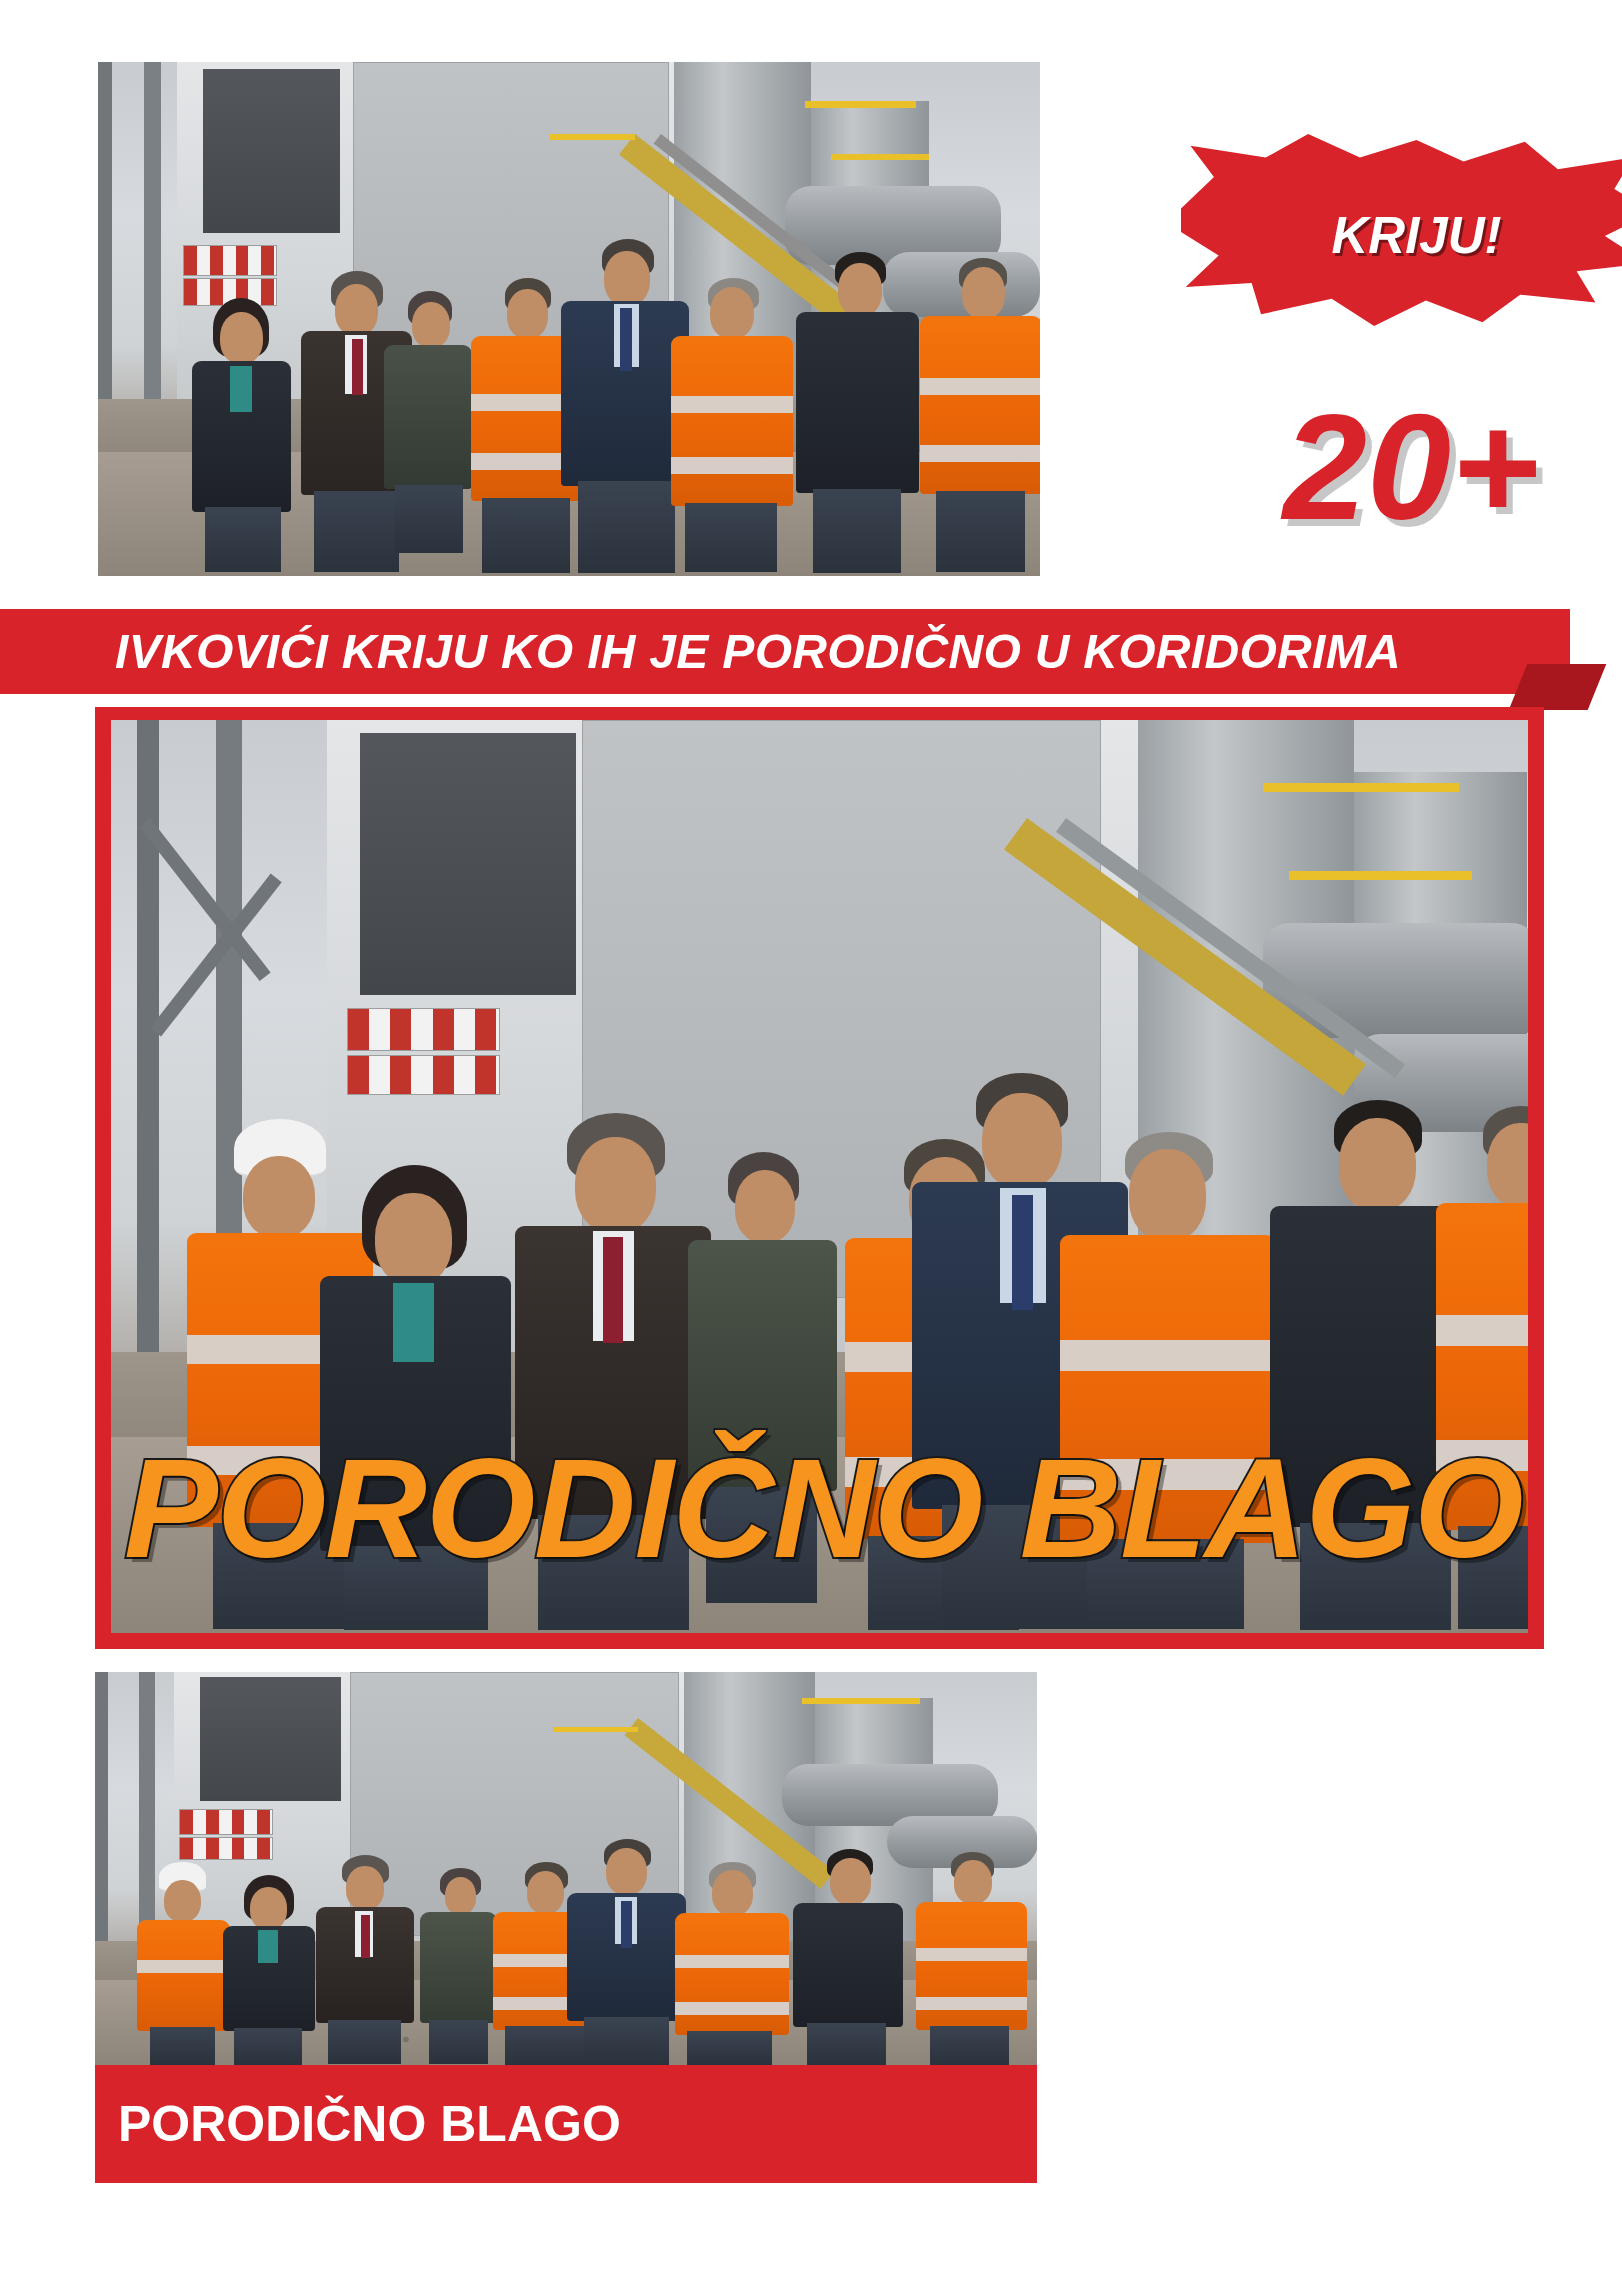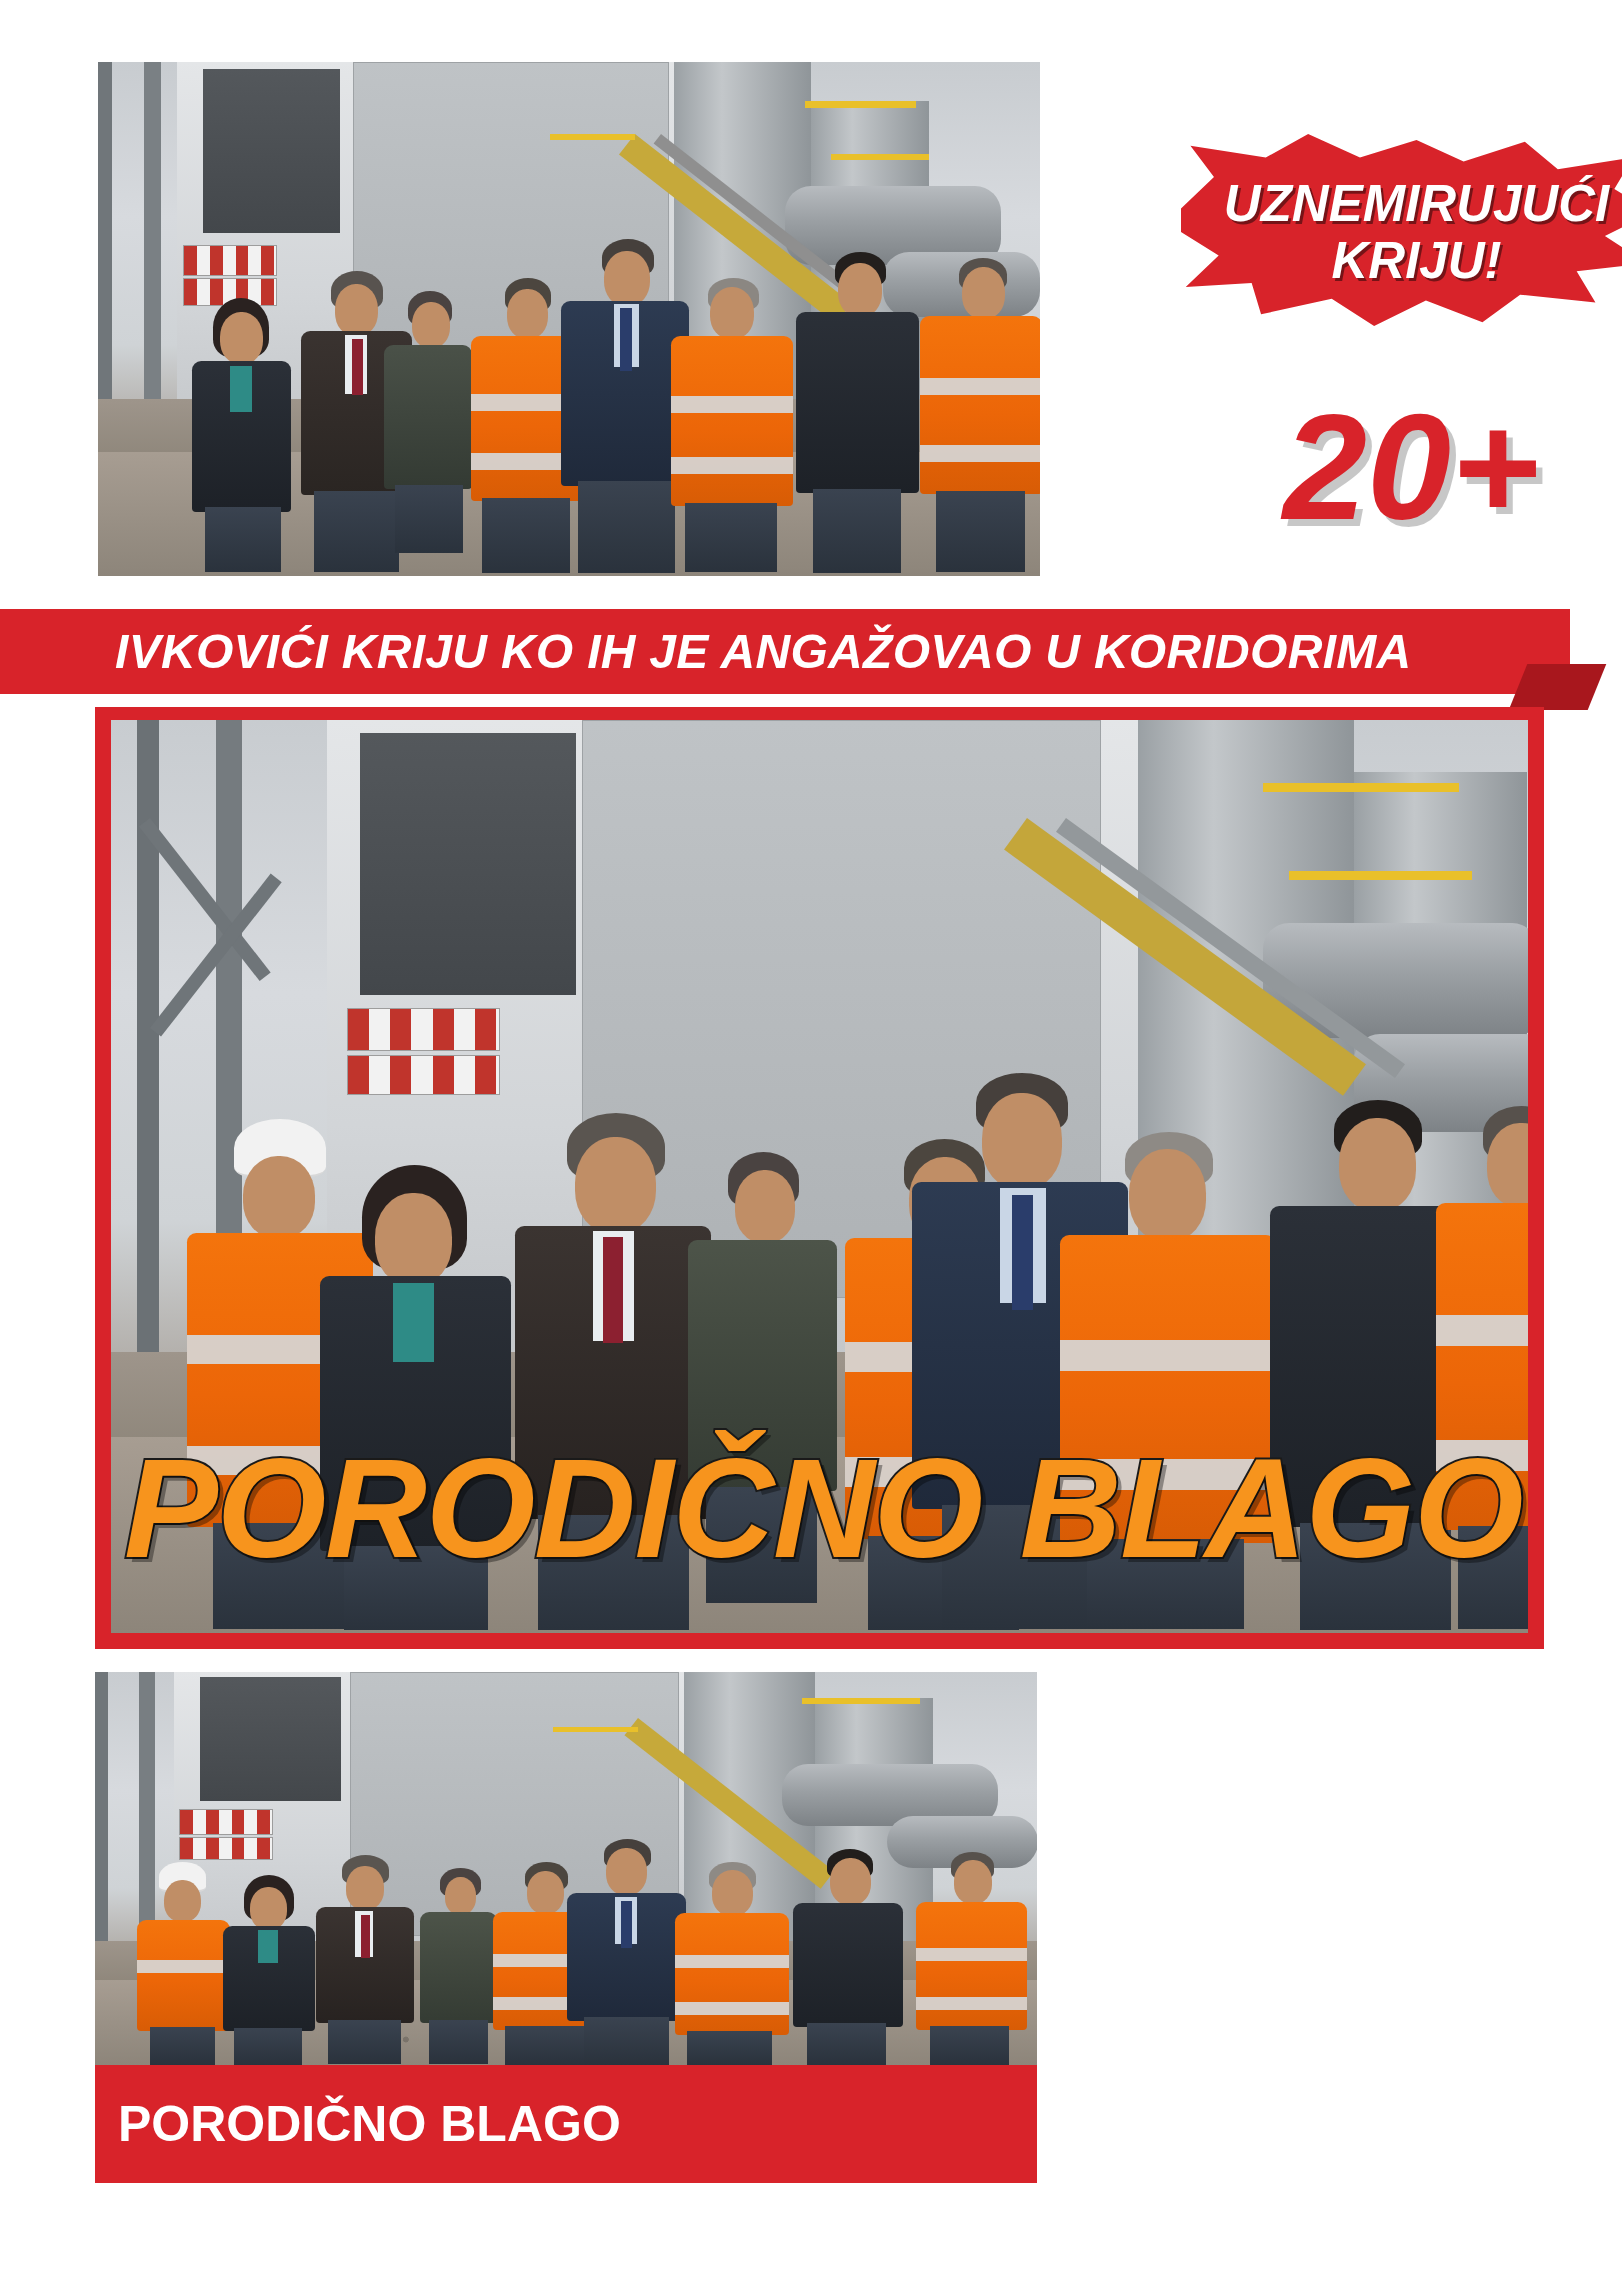--- a/index.html
+++ b/index.html
@@ -300,30 +300,29 @@
     <div class="hair" style="left:43px; top:0; width:48px; height:33px; background:#57514c;"></div>
     <div class="head" style="left:46px; top:9.2px; width:43px; height:52px;"></div>
     <div class="body-vest" style="left:3.9px; top:58px; width:122px; height:178px;"></div>
     <div class="vest-stripe" style="left:3.9px; top:120px; width:122px; height:17px;"></div>
     <div class="vest-stripe" style="left:3.9px; top:187px; width:122px; height:17px;"></div>
     <div class="legs" style="left:19.6px; top:233px; width:89px; height:81px;"></div>
   </div>
 </div>
 
 <div class="burst" style="left:1181px; top:134px; width:471px; height:196px;">
-  <div class="burst-line" style="font-size:51px;">UZNEMIRUJUĆI</div>
   <div class="burst-line" style="font-size:51px; margin-top:6.5px;">KRIJU!</div>
 </div>
 
 <div class="age-badge" style="left:1283px; top:380px; font-size:151px;">20+</div>
 
 <div class="red-bar" style="left:0px; top:609px; width:1570px; height:85px;"></div>
 <div class="red-bar" style="left:1518px; top:664px; width:79px; height:46px; transform:skewX(-22deg); background:#a8171d;"></div>
 <div class="headline-strip" style="left:0px; top:609px; width:1570px; height:85px; background:transparent; padding-left:115px; box-sizing:border-box;">
-  <div class="headline-text" style="font-size:48px;">IVKOVIĆI KRIJU KO IH JE ANGAŽOVAO U KORIDORIMA</div>
+  <div class="headline-text" style="font-size:48px;">IVKOVIĆI KRIJU KO IH JE PORODIČNO U KORIDORIMA</div>
 </div>
 
 <div class="main-frame" style="left:95px; top:707px; width:1449px; height:942px;"></div>
 
 <div class="photo" style="left:111px; top:720px; width:1417px; height:913px;">
   <div class="sky"></div>
 
   <div class="wall" style="left:216px; top:0; width:811px; height:674px;"></div>
   <div class="wall-dark" style="left:249px; top:13px; width:216px; height:262px;"></div>
   <div class="wall-panel" style="left:471px; top:0; width:517px; height:576px;"></div>

